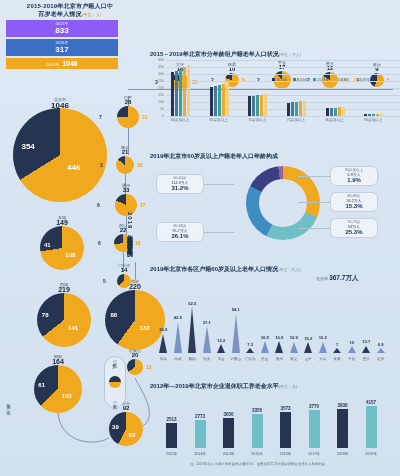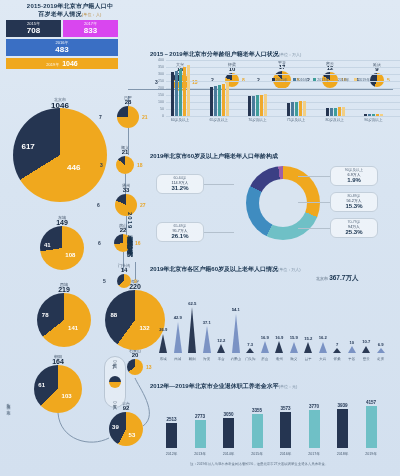--- a/index.html
+++ b/index.html
@@ -22,21 +22,21 @@
 
   
   #hdr-title { left:6px; top:2px; width:128px; font-size:6px; line-height:8px; text-align:center; }
   #hdr-title .unit { color:#b98a3c; }
   .tbl { position:absolute; left:6px; top:20px; width:112px; }
   .trow { display:flex; gap:2px; margin-bottom:2px; }
   .cell { flex:1; height:17px; color:#fff; text-align:center; padding-top:1px; }
   .cell .yr { font-size:4px; opacity:.95; }
   .cell .val { font-size:8px; font-weight:bold; line-height:10px; }
   .c-2015 { background:#253551; }
-  .c-2017 { background:#d946ef; }
+  .c-2017 { background:#8b5cf6; }
   .c-2016 { background:#3a6fc4; }
   .c-2018 { background:#f0a81e; }
   .c-2019 { background:#f0a81e; height:11px; display:flex; align-items:center;
             justify-content:center; gap:3px; }
   .c-2019 .yr { font-size:4px; }
   .c-2019 .val { font-size:7px; }
 
   
   .pie { border-radius:50%; position:absolute; }
   .pie .lbl-name { position:absolute; left:50%; transform:translateX(-50%);
@@ -118,33 +118,29 @@
 
 <div class="bgwrap"></div>
 
 <div class="abs ttl" id="hdr-title">
   <span>2015-2019年北京市户籍人口中</span><br>
   <span>百岁老年人情况</span><span class="unit">(单位：人)</span>
 </div>
 
 <div class="tbl">
   <div class="trow">
-    <div class="cell c-2015">
-      <div class="yr">2015年</div>
-      <div class="val">708</div>
-    </div>
     <div class="cell c-2017">
       <div class="yr">2017年</div>
       <div class="val">833</div>
     </div>
   </div>
   <div class="trow">
     <div class="cell c-2016">
       <div class="yr">2016年</div>
-      <div class="val">483</div>
+      <div class="val">317</div>
     </div>
   </div>
   <div class="cell c-2019">
     <span class="yr">2019年</span>
     <span class="val">1046</span>
   </div>
 </div>
 
 <div id="pie-layer">
     <div class="connector" style="left: 60px; top: 108px; width: 1px; height: 46px;"></div>
@@ -159,21 +155,21 @@
     <div class="connector" style="left: 125px; top: 174px; width: 1px; height: 20px;"></div>
     <div class="connector" style="left: 128px; top: 128px; width: 1px; height: 27px;"></div>
     <div class="connector" style="left: 128px; top: 96px; width: 1px; height: 12px;"></div>
     <div class="connector" style="left: 128px; top: 89px; width: 265px; height: 1px;"></div>
     <svg style="position:absolute;left:0;top:0;width:400px;height:476px;pointer-events:none">
       <path d="M58 413 C 60 440, 90 448, 109 438 M143 426 C 160 414, 138 386, 135 378" stroke="#8196ad" fill="none" stroke-width="1"></path>
     </svg>
     <div class="pie" style="left: 13px; top: 108px; height: 94px; width: 94px; background: conic-gradient(rgb(240, 168, 30) 0deg, rgb(240, 168, 30) 238.164deg, rgb(37, 53, 81) 238.164deg, rgb(37, 53, 81) 360deg);">
       <div class="lbl-name" style="top: -11px;">北京市</div>
       <div class="lbl-total" style="top: -7px; font-size: 8px;">1046</div>
-      <div class="v-dark" style="left: 8.46px; top: 33.84px; font-size: 8px;">617</div>
+      <div class="v-dark" style="left: 8.46px; top: 33.84px; font-size: 8px;">354</div>
       <div class="v-or" style="left: 54.05px; top: 55.46px; font-size: 8px;">446</div>
     </div>
     <div class="pie" style="left: 40px; top: 226px; height: 44px; width: 44px; background: conic-gradient(rgb(240, 168, 30) 0deg, rgb(240, 168, 30) 260.94deg, rgb(37, 53, 81) 260.94deg, rgb(37, 53, 81) 360deg);">
       <div class="lbl-name" style="top: -11px;">东城</div>
       <div class="lbl-total" style="top: -7px; font-size: 7px;">149</div>
       <div class="v-dark" style="left: 3.96px; top: 15.84px; font-size: 6px;">41</div>
       <div class="v-or" style="left: 25.3px; top: 25.96px; font-size: 6px;">108</div>
     </div>
     <div class="pie" style="left: 37px; top: 293px; height: 54px; width: 54px; background: conic-gradient(rgb(240, 168, 30) 0deg, rgb(240, 168, 30) 231.781deg, rgb(37, 53, 81) 231.781deg, rgb(37, 53, 81) 360deg);">
       <div class="lbl-name" style="top: -11px;">西城</div>

